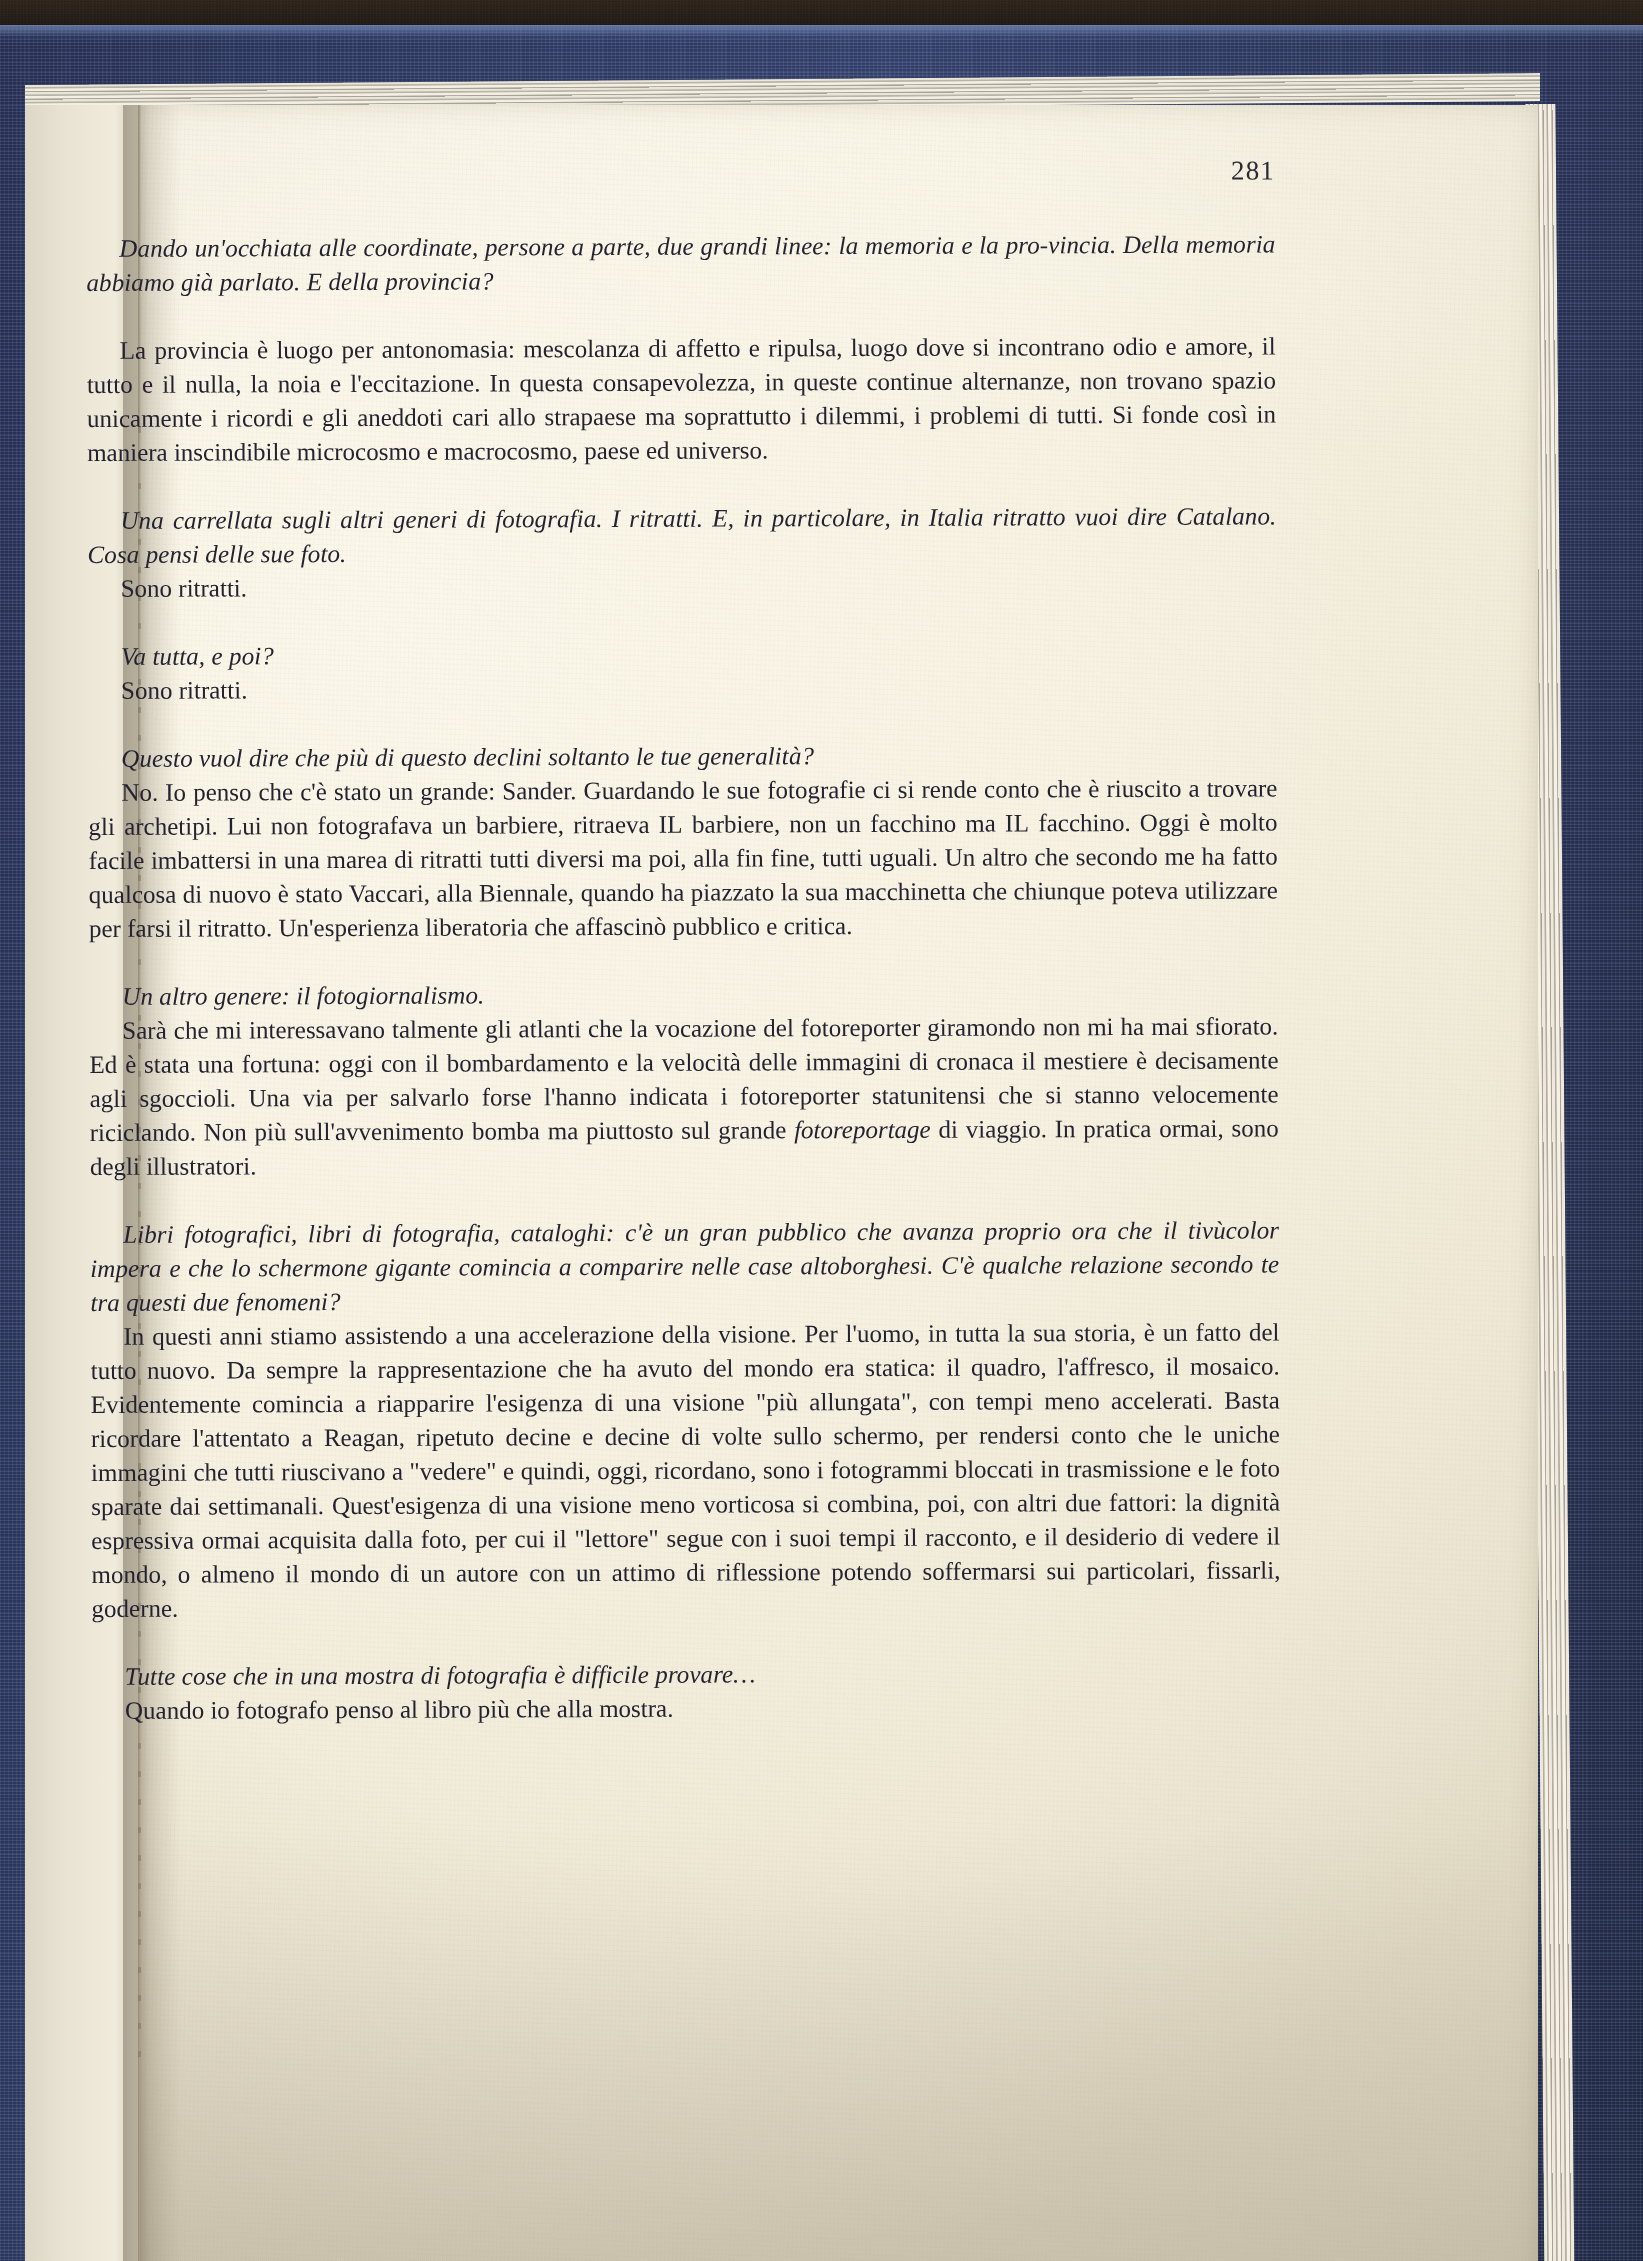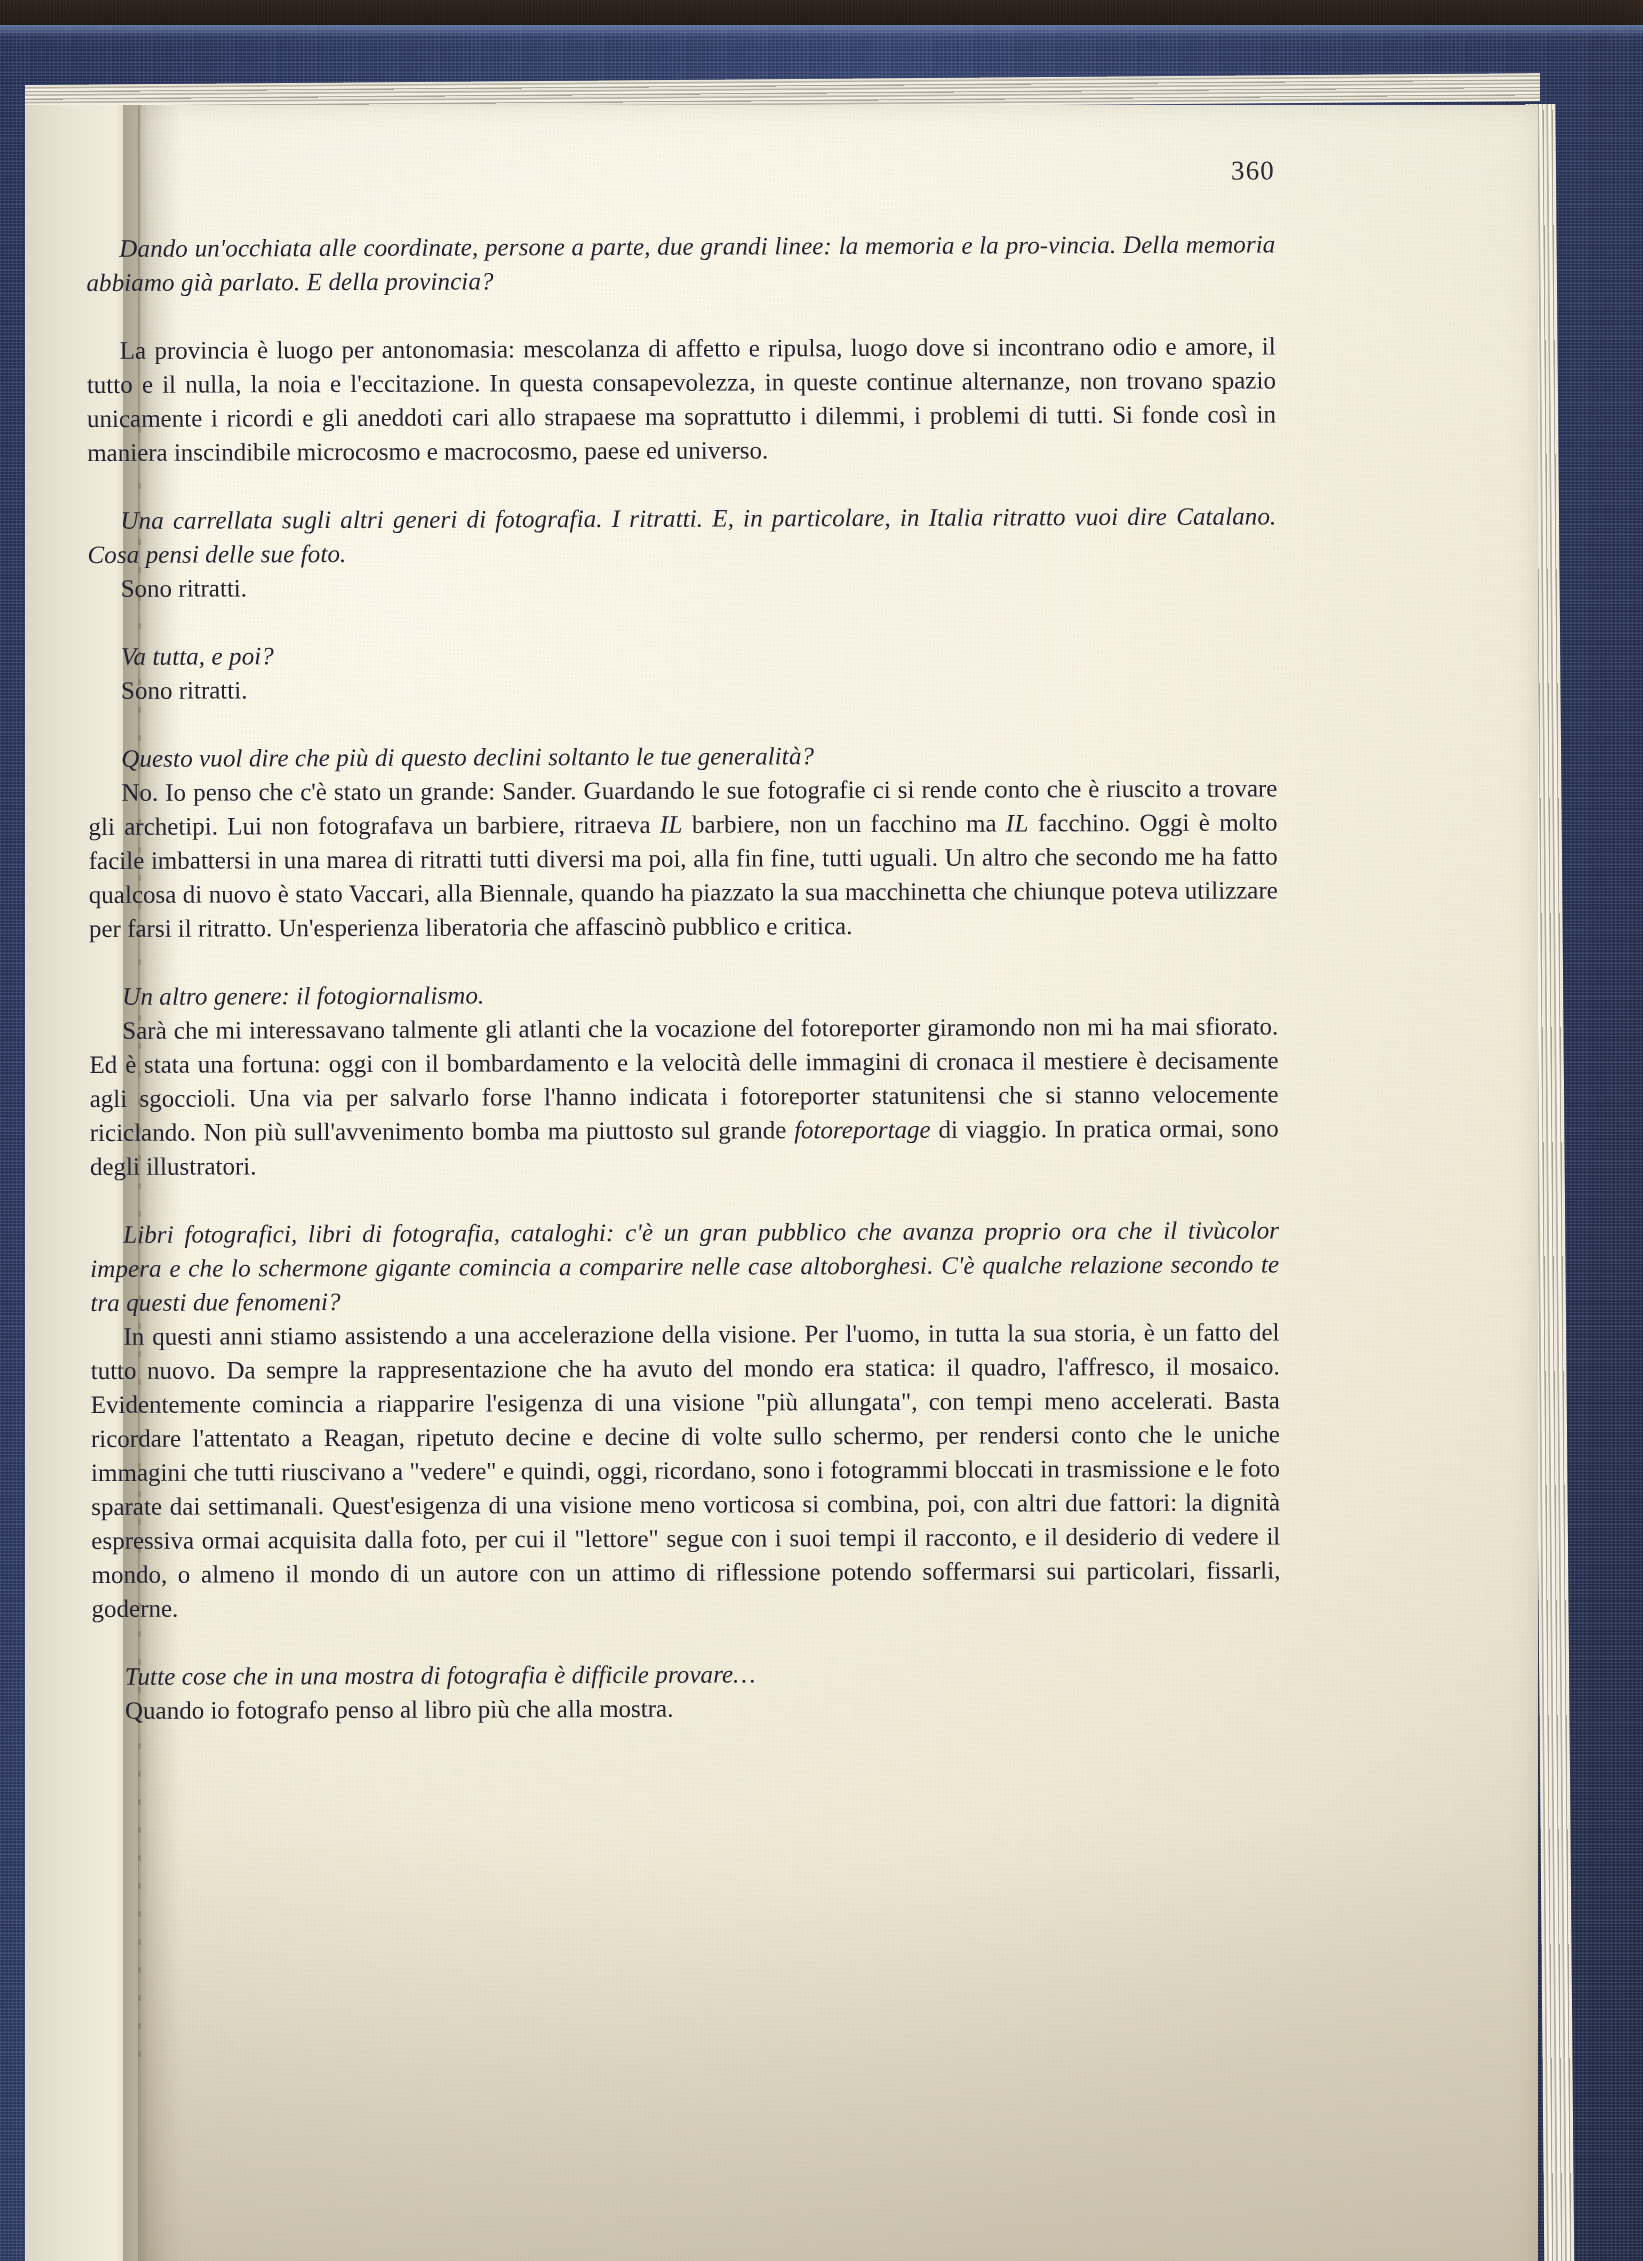--- a/index.html
+++ b/index.html
@@ -141,21 +141,21 @@
     text-align:justify;
     text-justify:inter-word;
     hyphens:manual;
     color:#232230;
     text-indent:33px;
   }
   .para.q{ font-style:italic; letter-spacing:0.1px; }
   .para.a{ font-style:normal; }
   .gap-md{ height:34px; }
   .para .rom{ font-style:normal; }
-  .smallcaps{ font-style:italic; font-variant:small-caps; letter-spacing:0.3px; }
+  .smallcaps{ font-variant:small-caps; letter-spacing:0.3px; }
 
   
   .rot{ transform:rotate(-.22deg); transform-origin:left top; }
 
   
   .text-column{ text-rendering:optimizeLegibility; }
 </style>
 </head>
 <body>
 
@@ -168,21 +168,21 @@
 
 <div class="page-sheet">
   <div class="page-light"></div>
 </div>
 <div class="gutter-shadow"></div>
 <div class="gutter-fold"></div>
 <div class="stitching"></div>
 
 <div class="text-column rot">
 
-  <div class="folio">360</div>
+  <div class="folio">281</div>
 
   <div style="height:72px"></div>
 
   <p class="para q"><span>Dando un'occhiata alle coordinate, persone a parte, due grandi linee: la memoria e la pro-vincia. Della memoria abbiamo già parlato. E della provincia?</span></p>
   <div class="gap-md"></div>
 
   <p class="para a"><span>La provincia è luogo per antonomasia: mescolanza di affetto e ripulsa, luogo dove si incontrano odio e amore, il tutto e il nulla, la noia e l'eccitazione. In questa consapevolezza, in queste continue alternanze, non trovano spazio unicamente i ricordi e gli aneddoti cari allo strapaese ma soprattutto i dilemmi, i problemi di tutti. Si fonde così in maniera inscindibile microcosmo e macrocosmo, paese ed universo.</span></p>
   <div class="gap-md"></div>
 
   <p class="para q"><span>Una carrellata sugli altri generi di fotografia. I ritratti. E, in particolare, in Italia ritratto vuoi dire Catalano. Cosa pensi delle sue foto.</span></p>

